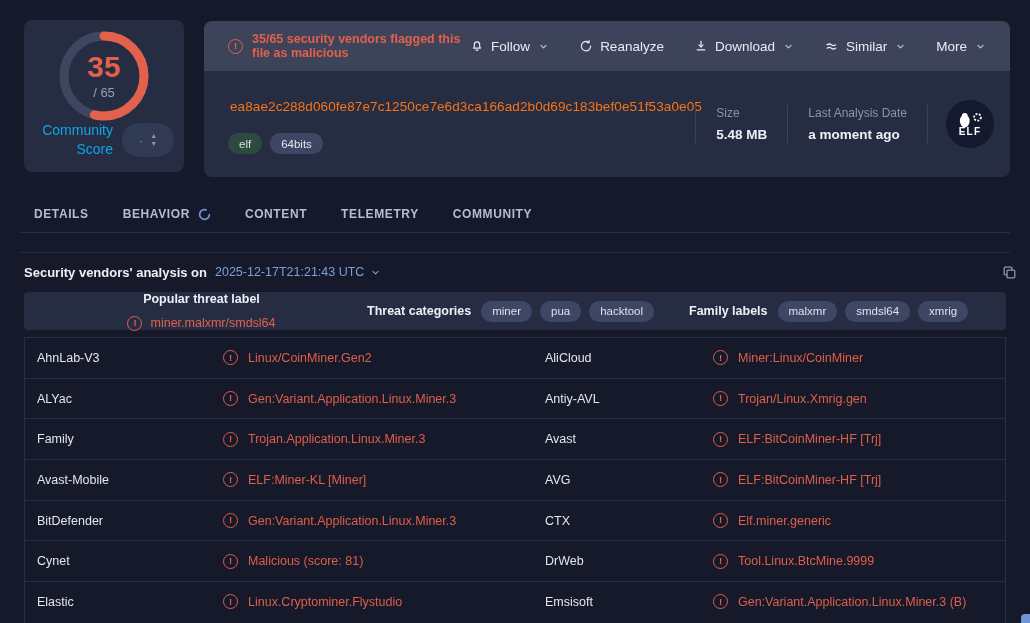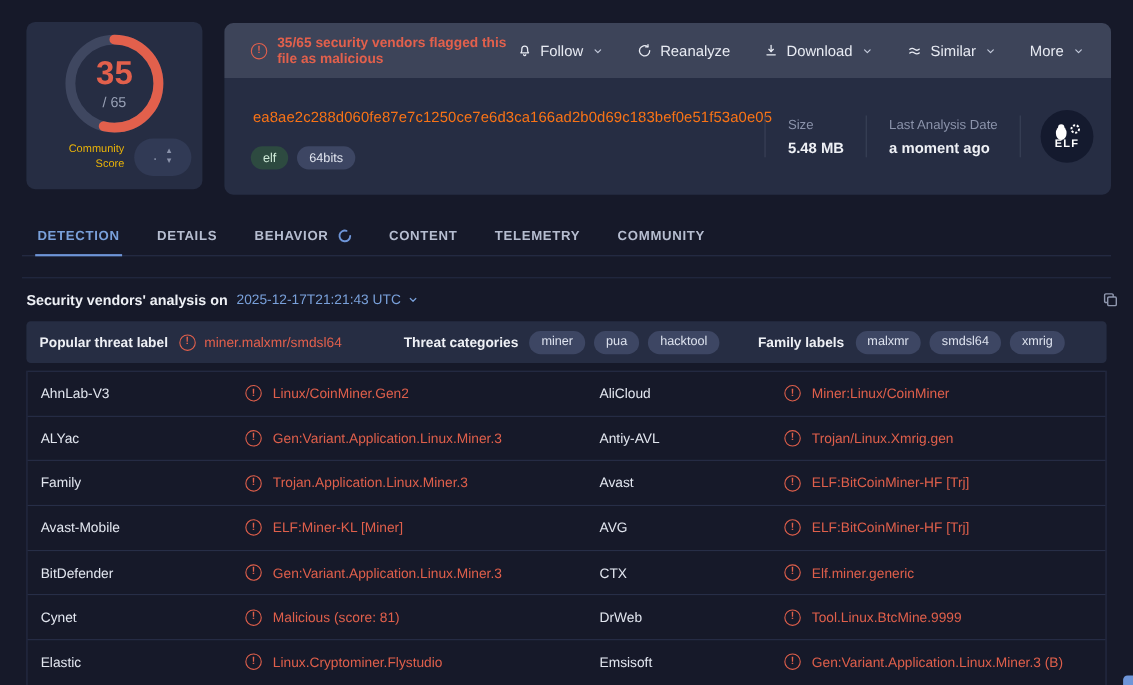--- a/index.html
+++ b/index.html
@@ -14,21 +14,21 @@
   
   .score-card { position:absolute; left:24px; top:20px; width:160px; height:152px;
     background:#262d43; border-radius:8px; }
   .donut-wrap { position:absolute; top:8px; left:32px; width:96px; height:96px; }
   .donut-center { position:absolute; inset:0; display:flex; flex-direction:column;
     align-items:center; justify-content:center; }
   .score-num { color:#e2604c; font-size:30px; font-weight:700; line-height:1; }
   .score-total { color:#98a0b5; font-size:13px; margin-top:3px; }
   .score-footer { position:absolute; bottom:12px; left:10px; right:10px;
     display:flex; align-items:center; justify-content:flex-end; gap:9px; }
-  .score-label { color:#eab308; font-size:10px; text-align:right; line-height:1.4; width:76px; }
+  .score-label { color:#0ea5e9; font-size:14px; text-align:right; line-height:1.4; width:76px; }
   .vote-pill { width:52px; height:34px; background:#313a55; border-radius:17px;
     display:flex; align-items:center; justify-content:center; gap:7px; cursor:pointer; }
   .vote-dot { color:#8b93ab; font-size:13px; line-height:1; }
   .vote-arrows { display:flex; flex-direction:column; color:#8b93ab; font-size:7px; line-height:1.25; }
 
   
   .header-right { position:absolute; left:204px; top:21px; width:806px; }
   .banner { height:50px; background:#3d4459; border-radius:8px 8px 0 0;
     display:flex; align-items:center; padding:0 24px; }
   .banner-alert { display:flex; align-items:center; gap:9px; color:#e2604c;
@@ -75,21 +75,21 @@
   .analysis-date { color:#79a0da; font-size:12.5px; margin-left:8px; display:flex;
     align-items:center; gap:6px; cursor:pointer; }
   .copy-btn { margin-left:auto; color:#8f97ae; background:none; border:none;
     cursor:pointer; padding:0; display:flex; }
 
   
   .threat-bar { position:absolute; left:24px; right:24px; top:292px; height:38px;
     background:#262d43; border-radius:4px; display:flex; align-items:center;
     padding:0 12px; font-size:12.5px; }
   .threat-group { display:flex; align-items:center; gap:10px; }
-  .tg1 { width:331px; } .tg2 { width:322px; } .tg3 { flex:1; }
+  .tg1 { width:331px;flex-direction:column; } .tg2 { width:322px; } .tg3 { flex:1; }
   .bold-label { font-weight:700; color:#eef0f5; white-space:nowrap; }
   .threat-value { color:#e2604c; display:flex; align-items:center; gap:8px; cursor:pointer; }
   .pill-set { display:flex; gap:8px;align-items:center; }
   .pill { height:21px; padding:0 11px; background:#3d4663; border-radius:11px;
     display:flex; align-items:center; font-size:11.5px; color:#dde2ee; cursor:pointer; }
 
   
   .det-table { position:absolute; left:24px; right:24px; top:337px; bottom:0;
     border-left:1px solid #272e47; border-right:1px solid #272e47; }
   .det-row { display:grid; grid-template-columns:198px 310px 180px 1fr; height:40.7px;
@@ -221,23 +221,20 @@
             <circle cx="30" cy="8" r="4.6" fill="none" stroke="#fff" stroke-width="2.4" stroke-dasharray="2.6 2"></circle>
           </svg>
         </span>
         <span class="type-badge-label">ELF</span>
       </div>
     </div>
   </div>
 </div>
 
 <div class="tabs-bar" id="tabsBar">
-    <div class="tab active">
-      <span>DETECTION</span>
-    </div>
     <div class="tab">
       <span>DETAILS</span>
     </div>
     <div class="tab">
       <span>BEHAVIOR</span>
       <span class="ic ">
         <svg width="13" height="13" viewBox="0 0 24 24" fill="none">
           <path d="M21 12a9 9 0 1 1-6.2-8.56" stroke="#6e95d8" stroke-width="3.2" stroke-linecap="round"></path>
         </svg>
       </span>

